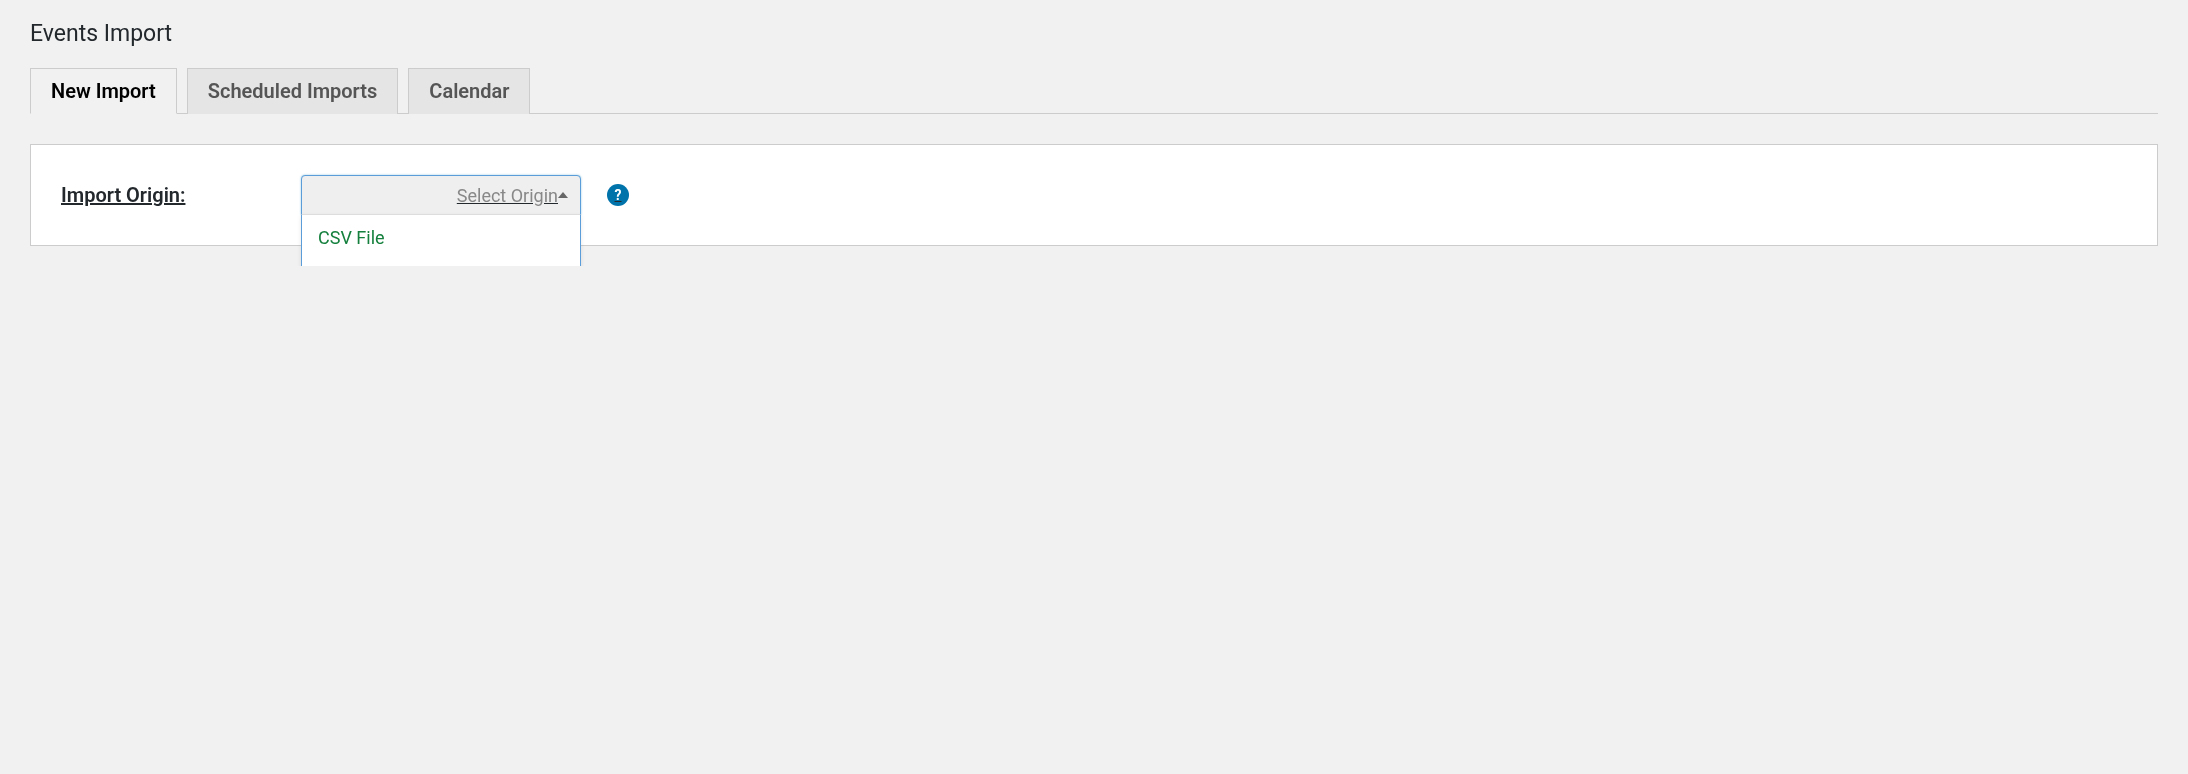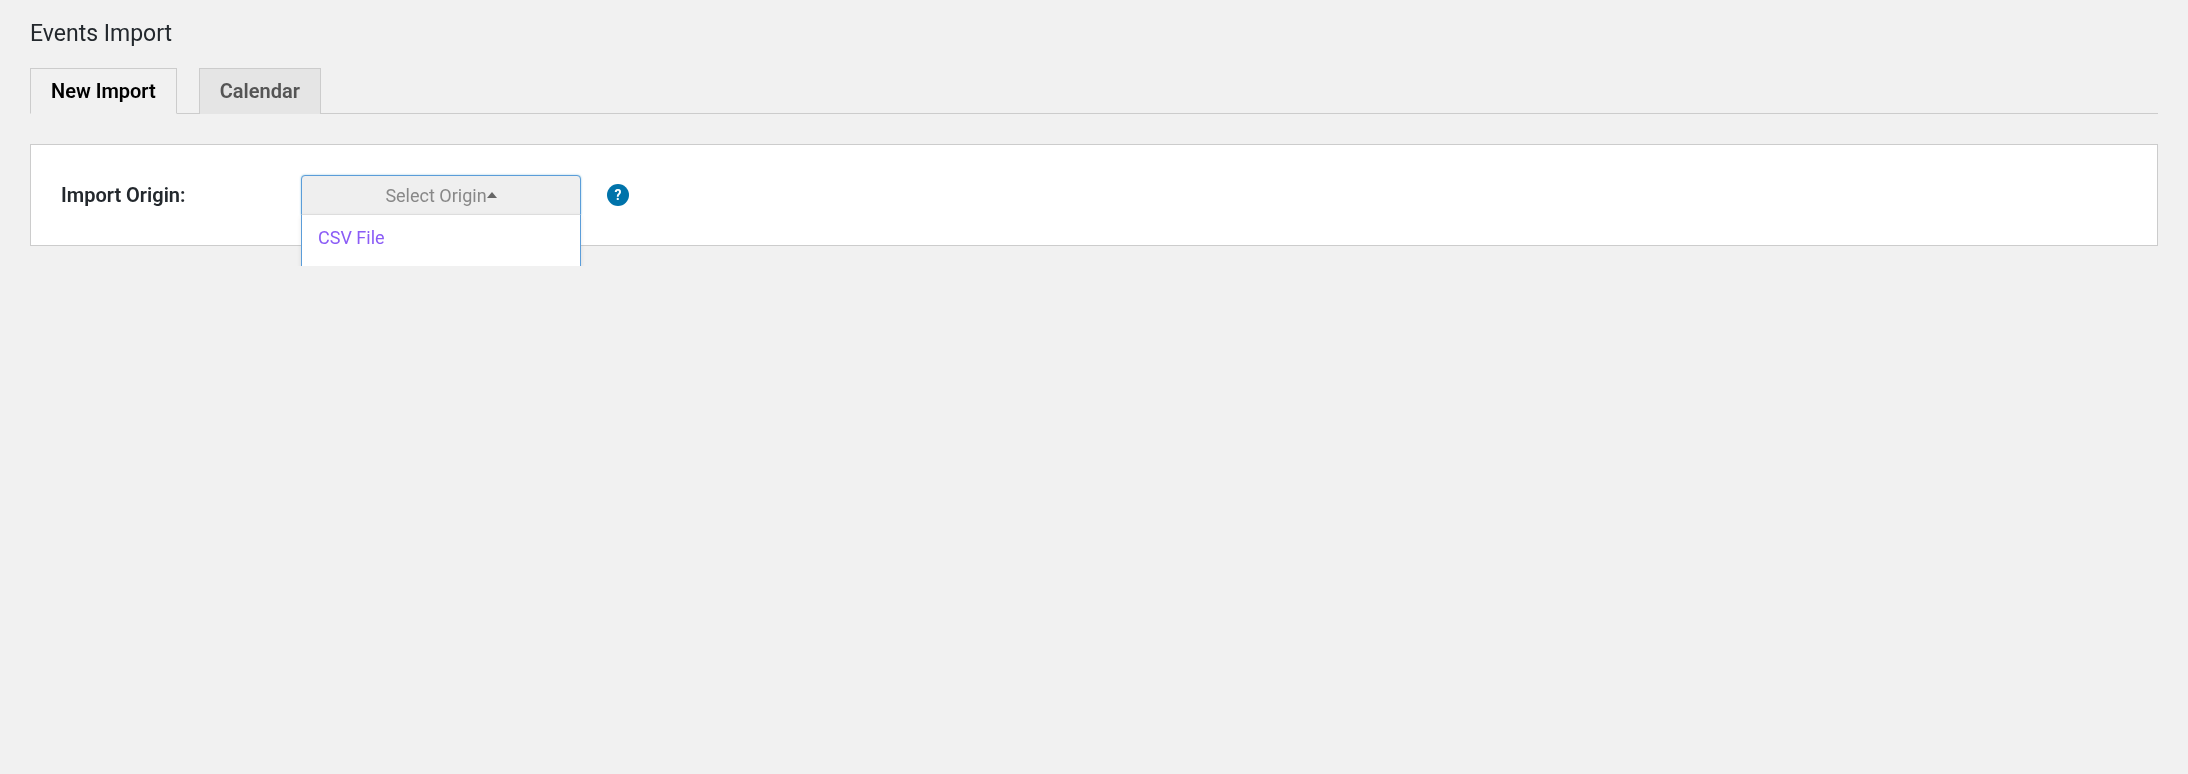--- a/index.html
+++ b/index.html
@@ -15,21 +15,21 @@
       color: #23282d;
     }
     .page-title {
       font-size: 23px;
       font-weight: 400;
       color: #23282d;
       margin-bottom: 20px;
     }
     .tabs {
       display: flex;
-      gap: 22px;
+      gap: 10px;
       border-bottom: 1px solid #ccc;
       margin-bottom: 0;
     }
     .tab {
       padding: 10px 20px;
       border: 1px solid #ccc;
       border-bottom: none;
       background: #e5e5e5;
       font-size: 20px;
       font-weight: 600;
@@ -42,20 +42,21 @@
       background: #f1f1f1;
       color: #000;
       border-bottom: 1px solid #f1f1f1;
     }
     .panel {
       background: #fff;
       border: 1px solid #ccc;
       margin-top: 30px;
       padding: 30px;
       position: relative;
+      text-decoration: underline;
     }
     .form-row {
       display: flex;
       align-items: center;
       gap: 20px;
     }
     .form-label {
       font-weight: 600;
       font-size: 20px;
       width: 220px;
@@ -65,21 +66,21 @@
       width: 280px;
     }
     .select-display {
       width: 100%;
       height: 40px;
       border: 1px solid #5b9dd9;
       border-radius: 4px 4px 0 0;
       background: #efefef;
       display: flex;
       align-items: center;
-      justify-content: center;
+      justify-content: flex-end;
       padding: 0 12px;
       cursor: pointer;
       box-shadow: 0 0 2px rgba(30,140,190,.5);
     }
     .select-placeholder {
       color: #888;
       font-size: 18px;
     }
     .select-arrow {
       width: 0;
@@ -97,21 +98,21 @@
       border: 1px solid #5b9dd9;
       border-top: 1px solid #ddd;
       border-radius: 0 0 4px 4px;
       z-index: 10;
       box-shadow: 0 2px 4px rgba(0,0,0,0.1);
     }
     .select-option {
       padding: 12px 16px;
       font-size: 18px;
       cursor: pointer;
-      color: #8b5cf6;
+      color: #15803d;
     }
     .select-option.highlighted {
       background: #3875d7;
       color: #fff;
     }
     .help-icon {
       width: 22px;
       height: 22px;
       border-radius: 50%;
       background: #0073aa;
@@ -125,20 +126,21 @@
       cursor: pointer;
     }
   </style>
 </head>
 <body>
 
 <h1 class="page-title">Events Import</h1>
 
 <div class="tabs">
   <div class="tab active">New Import</div>
+  <div class="tab">Scheduled Imports</div>
   <div class="tab">Calendar</div>
 </div>
 
 <div class="panel">
   <div class="form-row">
     <label class="form-label">Import Origin:</label>
     <div class="select-wrap">
       <div class="select-display">
         <span class="select-placeholder">Select Origin</span>
         <span class="select-arrow"></span>

